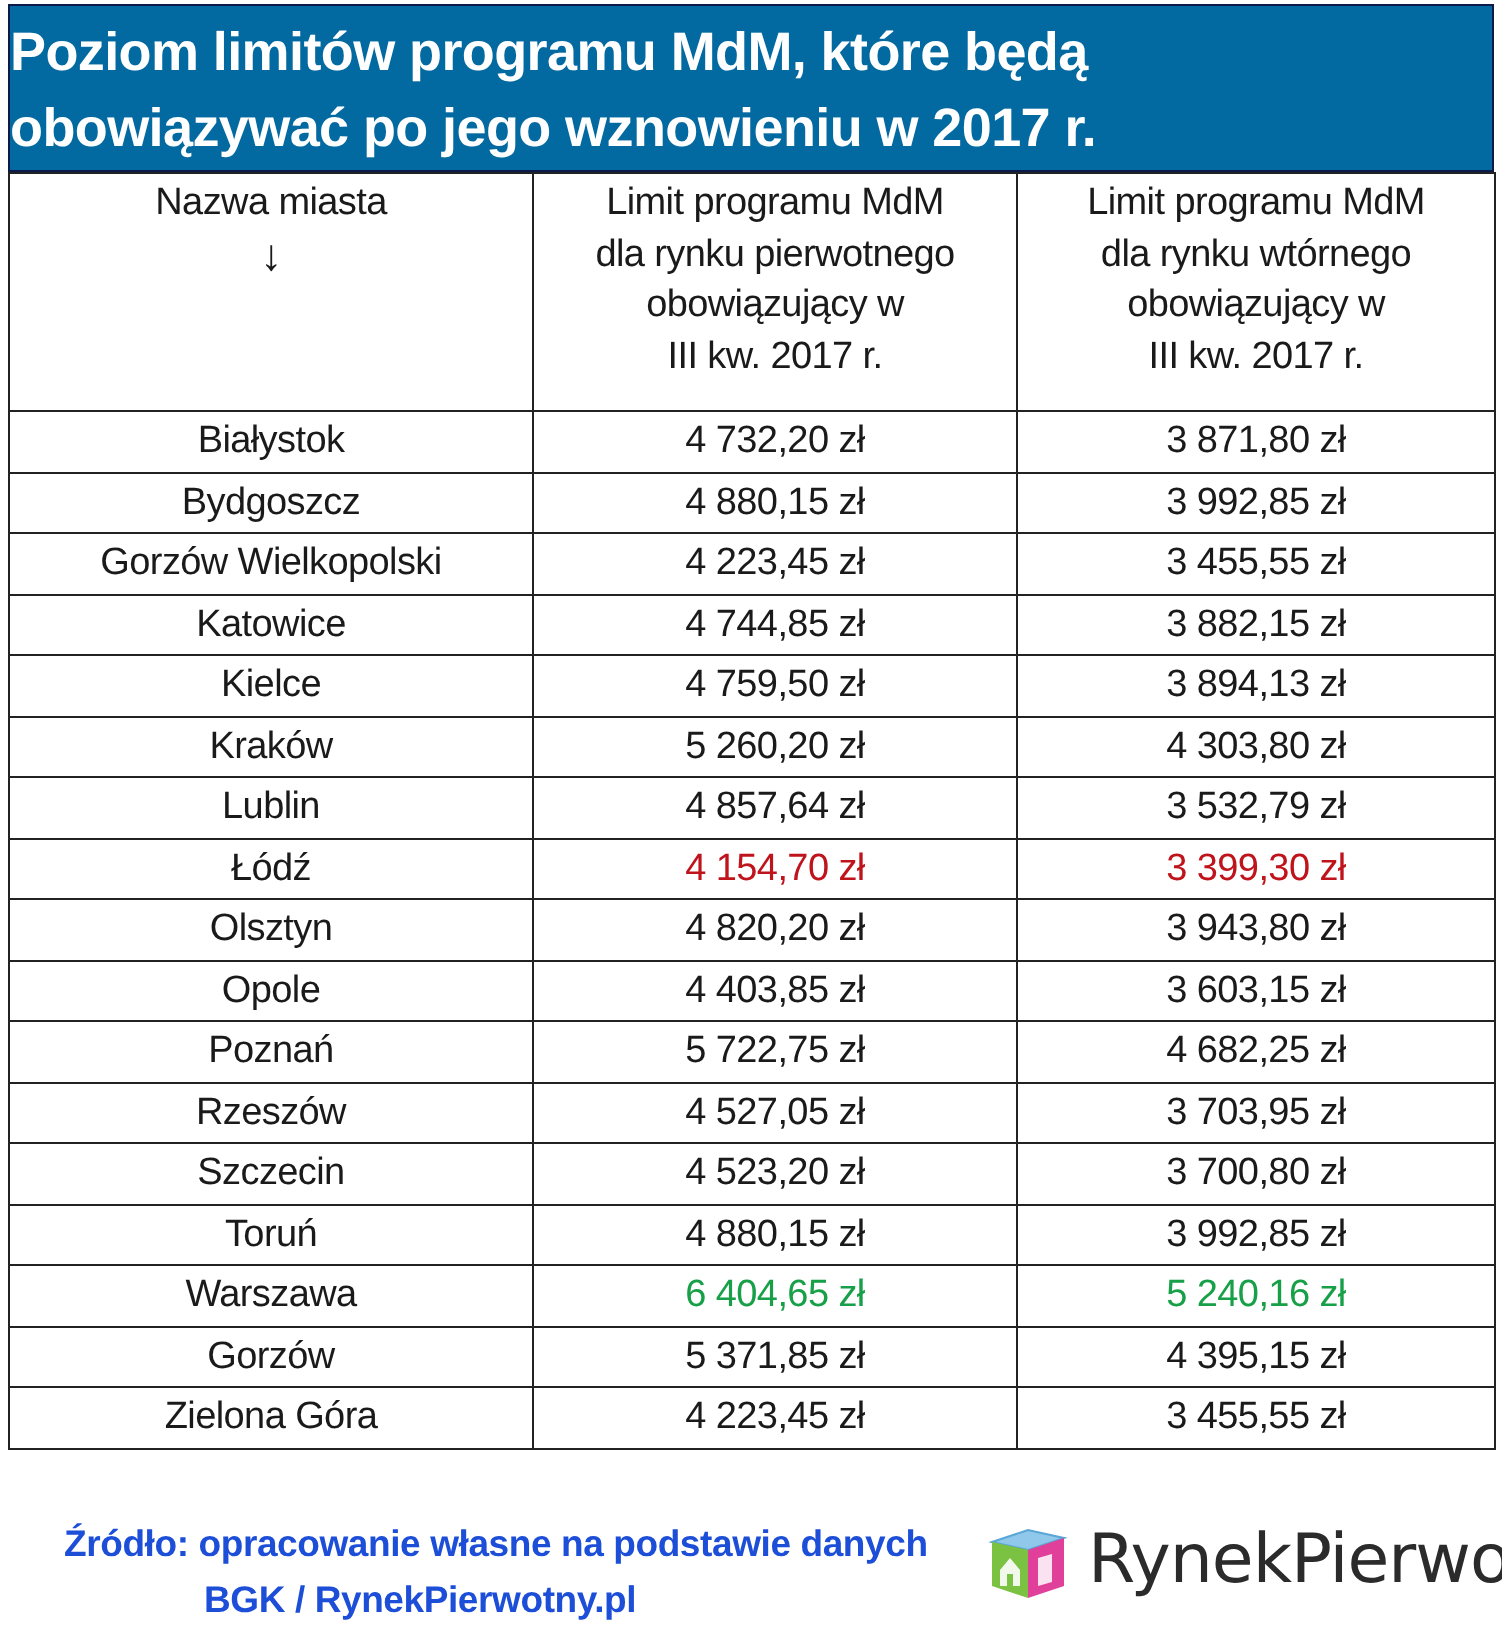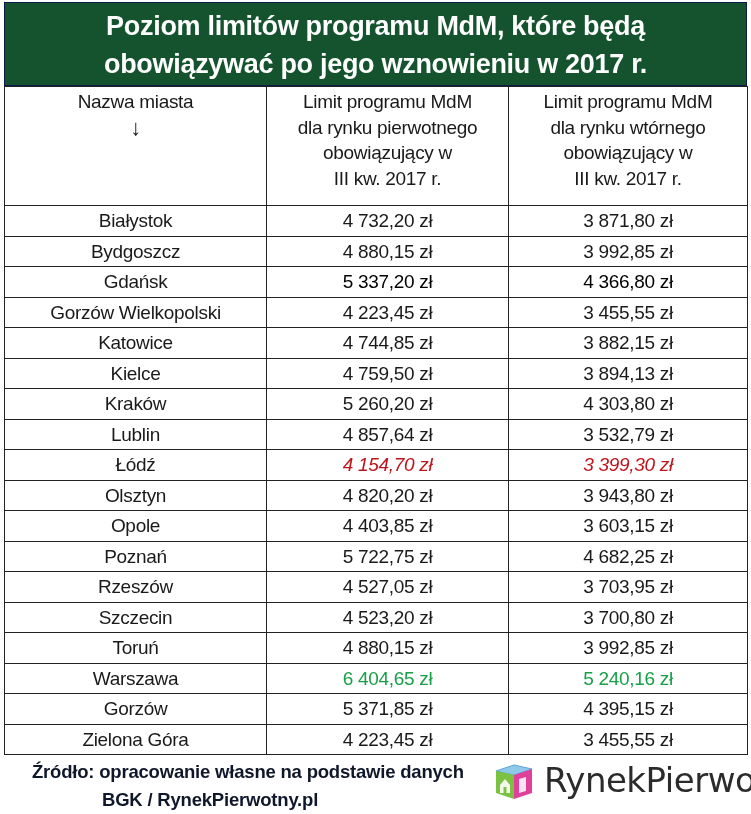--- a/index.html
+++ b/index.html
@@ -1,42 +1,42 @@
 <!DOCTYPE html>
 <html><head>
 <meta charset="utf-8">
 <style>
   html, body { margin: 0; padding: 0; background: #ffffff; }
   body { width: 751px; height: 814px; position: relative; overflow: hidden;
          font-family: "Liberation Sans", "DejaVu Sans", sans-serif; color: #111; }
   .title-bar {
     position: absolute; left: 4px; top: 2px; width: 743px; height: 84px;
-    background: #14532d; color: #fff; border: 1px solid #0b1a4a;
-    box-sizing: border-box; text-align: center;
+    background: #0369a1; color: #fff; border: 1px solid #0b1a4a;
+    box-sizing: border-box; 
     font-weight: bold; font-size: 27px; line-height: 38px; padding-top: 4px;
     letter-spacing: -0.3px;
   }
   table.limits {
     position: absolute; left: 4px; top: 86px; width: 743px;
     border-collapse: collapse; table-layout: fixed;
   }
   table.limits td, table.limits th {
     border: 1.5px solid #222; text-align: center; font-weight: normal;
     font-size: 19px; color: #1a1a1a; padding: 0; letter-spacing: -0.3px;
   }
   table.limits th { vertical-align: top; line-height: 25.5px; height: 116px; padding-top: 2px; }
   table.limits td { height: 29.5px; line-height: 29px; margin-left: 12px; }
   col.c1 { width: 262px; } col.c2 { width: 242px; } col.c3 { width: 239px; }
   .arrow { font-size: 22px; }
-  .red { color: #c0141c !important; font-style: italic; }
+  .red { color: #c0141c !important; }
   .green { color: #18a048 !important; }
   .bold-val { color: #000 !important; }
   .footer-source {
     position: absolute; left: 32px; top: 758px; font-weight: bold;
-    font-size: 18.5px; line-height: 28px; color: #0f172a; letter-spacing: -0.2px;
+    font-size: 18.5px; line-height: 28px; color: #1d4ed8; letter-spacing: -0.2px;
   }
   .footer-source .l2 { display: block; padding-left: 70px; }
   .logo { position: absolute; left: 492px; top: 758px; height: 44px; display: flex; align-items: center; }
   .logo-icon { width: 46px; height: 42px; margin-right: 6px; }
   .logo-text { font-size: 34px; color: #2b2b2b; font-family: "DejaVu Sans", sans-serif; letter-spacing: -0.5px; }
 </style>
 </head>
 <body>
 
 <div class="title-bar">
@@ -73,25 +73,20 @@
   <tbody id="rows">
       <tr>
         <td>Białystok</td>
         <td>4 732,20 zł</td>
         <td>3 871,80 zł</td>
       </tr>
       <tr>
         <td>Bydgoszcz</td>
         <td>4 880,15 zł</td>
         <td>3 992,85 zł</td>
-      </tr>
-      <tr>
-        <td>Gdańsk</td>
-        <td class="bold-val">5 337,20 zł</td>
-        <td class="bold-val">4 366,80 zł</td>
       </tr>
       <tr>
         <td>Gorzów Wielkopolski</td>
         <td>4 223,45 zł</td>
         <td>3 455,55 zł</td>
       </tr>
       <tr>
         <td>Katowice</td>
         <td>4 744,85 zł</td>
         <td>3 882,15 zł</td>

